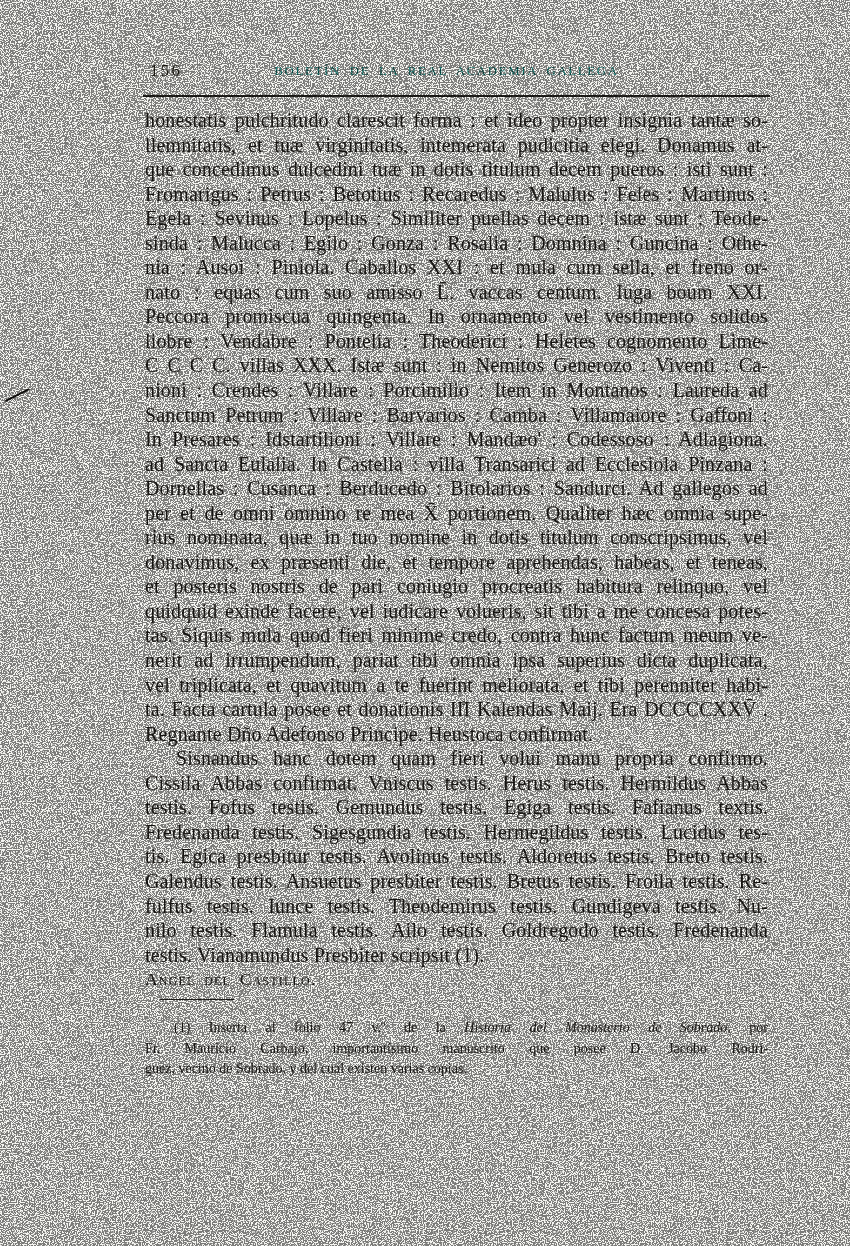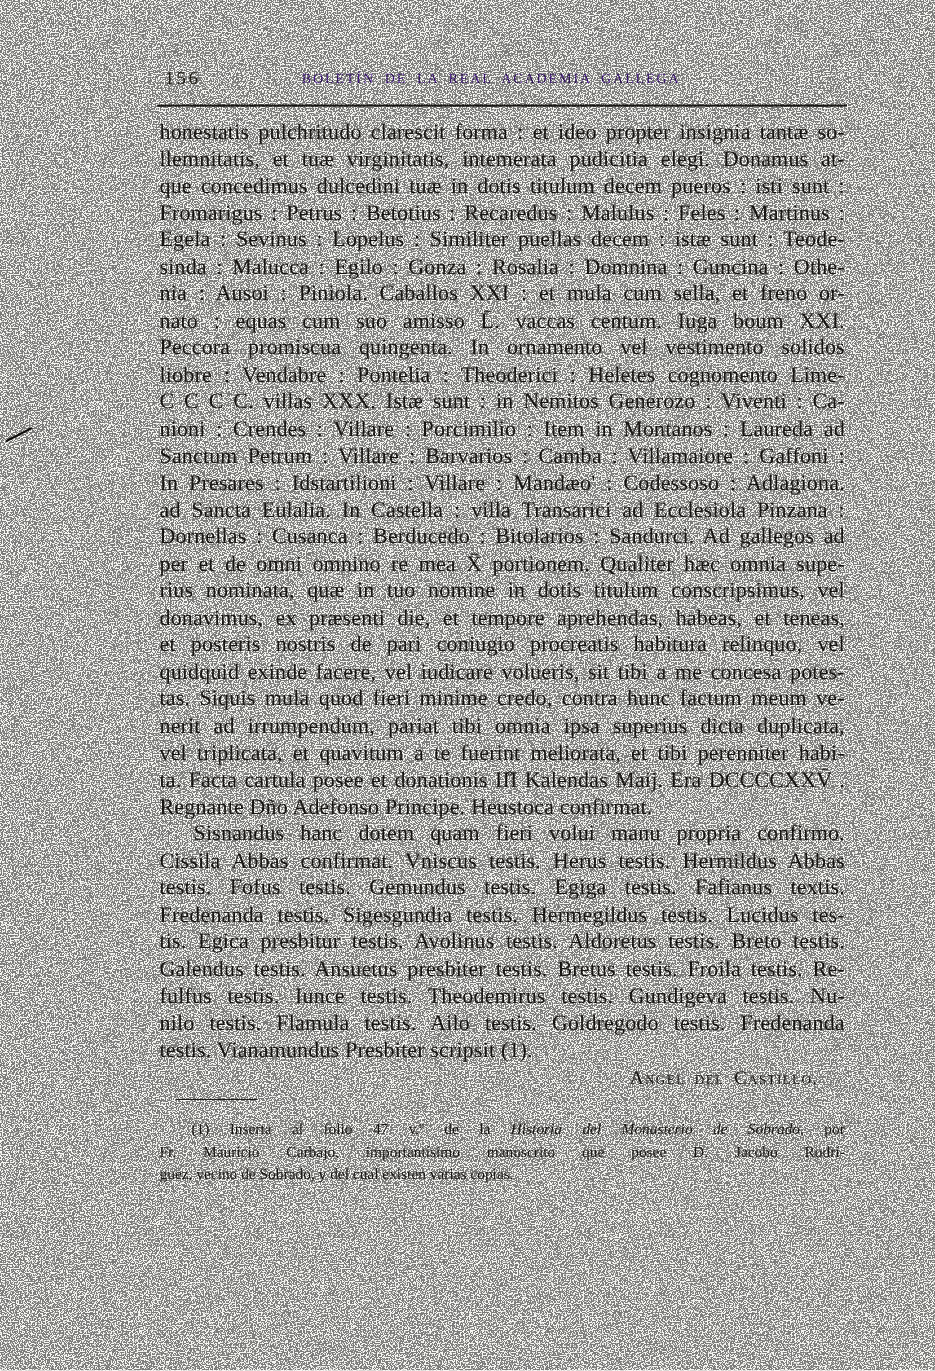--- a/index.html
+++ b/index.html
@@ -37,21 +37,21 @@
     position: absolute; left: 5px; top: 3px;
     font-size: 16.5px; letter-spacing: 2.5px;
     color: #242118;
   }
   .journal {
     position: absolute; left: 0; right: 20px; top: 6px;
     text-align: center;
     font-size: 12.8px;
     letter-spacing: 1.7px;
     word-spacing: 4px;
-    color: #4c1d95;
+    color: #0f766e;
   }
   .head-rule {
     border: 0;
     border-top: 2.4px solid #262420;
     margin: 0 0 0 -2px;
     width: 627px;
   }
   .doc-body {
     margin-top: 11px;
     font-size: 20px;
@@ -60,21 +60,20 @@
   .line {
     text-align: justify;
     text-align-last: justify;
     height: 24.55px;
     letter-spacing: .15px;
   }
   .line-end { text-align-last: left; }
   .line-indent { padding-left: 31px; }
   .signature {
     margin-top: 1px;
-    text-align: right;
     padding-right: 24px;
     font-variant: small-caps;
     font-size: 17.5px;
     letter-spacing: 1.2px;
     word-spacing: 3px;
     height: 24px;
     line-height: 22px;
   }
   .fn-rule {
     border: 0;

